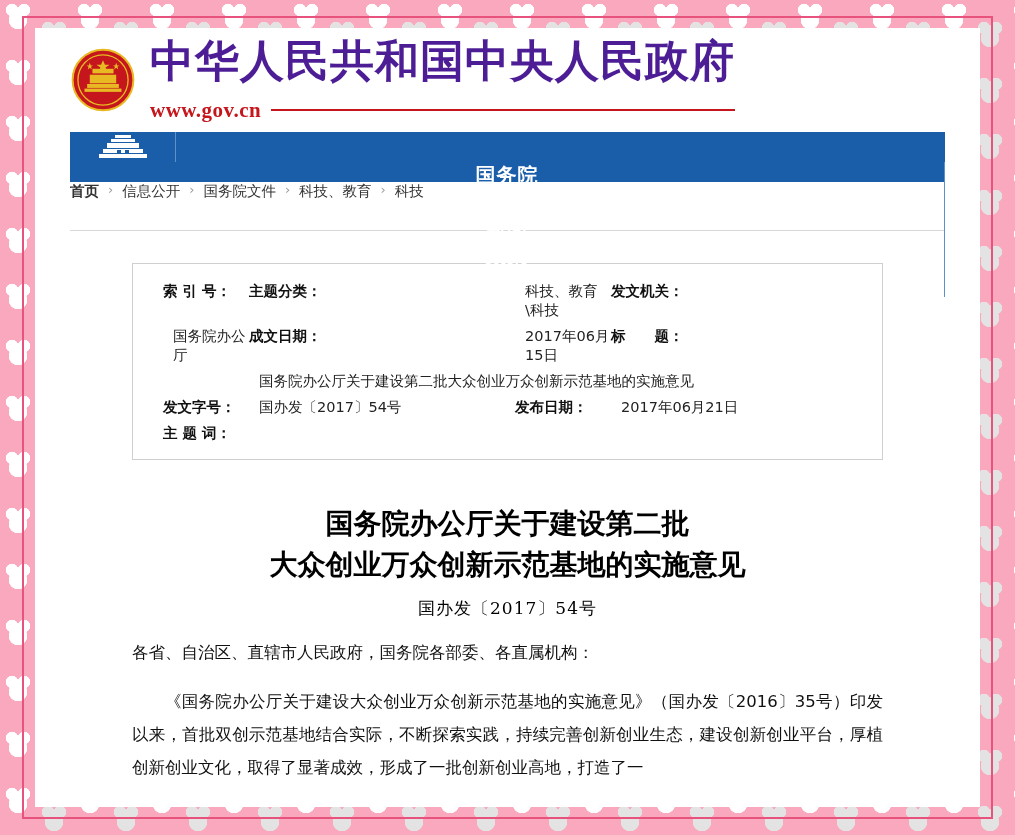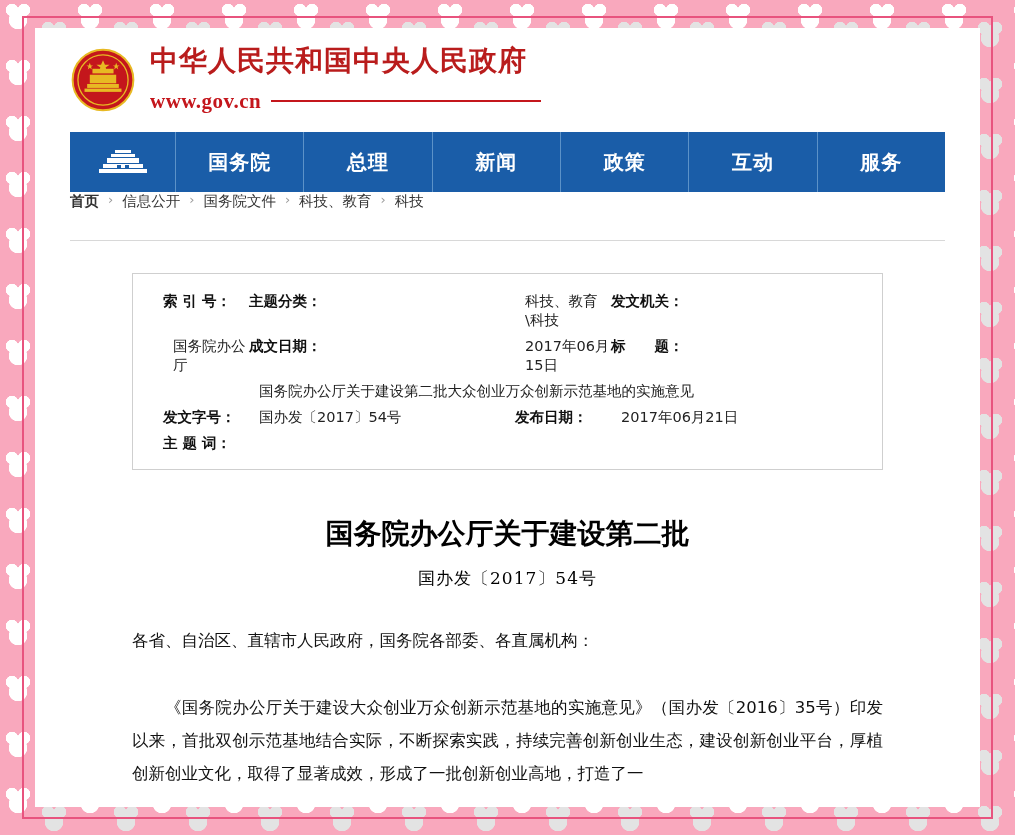--- a/index.html
+++ b/index.html
@@ -61,23 +61,23 @@
     flex: 0 0 auto;
     margin-right: 14px;
   }
   .brand-block {
     display: flex;
     flex-direction: column;
     justify-content: center;
   }
   .brand-title {
     font-family: "DejaVu Sans", sans-serif;
-    font-size: 28px;
-    font-weight: bold;
-    color: #b91c1c;
+    font-size: 44px;
+    font-weight: bold;
+    color: #4c1d95;
     letter-spacing: 1px;
     line-height: 1.1;
   }
   .brand-sub-wrap {
     display: flex;
     align-items: center;
     margin-top: 12px;
   }
   .brand-sub {
     font-family: "Liberation Serif", serif;
@@ -90,24 +90,25 @@
     flex: 1 1 auto;
     height: 2px;
     background: #c4161c;
     margin-left: 10px;
     min-width: 270px;
   }
 
   
   .nav {
     margin: 0 35px;
-    height: 60px;
+    height: 50px;
     background: #1a5da8;
     display: flex;
     align-items: stretch;
+    flex-direction: column;
   }
   .nav-home {
     width: 105px;
     display: flex;
     align-items: center;
     justify-content: center;
     border-right: 1px solid #5c92c8;
   }
   .nav-item {
     flex: 1 1 0;
@@ -196,21 +197,21 @@
     color: #000000;
     text-align: center;
     margin-top: 12px;
     letter-spacing: 1px;
   }
   .doc-para {
     font-family: "DejaVu Sans", sans-serif;
     font-size: 16.5px;
     color: #111111;
     line-height: 2.0;
-    margin-top: 34px;
+    margin-top: 16px;
     text-align: justify;
   }
   .doc-para.indent { text-indent: 2em; }
 </style>
 </head>
 <body>
 
 <div class="frame">
   <div class="frame-inner-line"></div>
 </div>
@@ -289,18 +290,19 @@
       <div class="meta-right-label">发布日期：</div>
       <div class="meta-value">2017年06月21日</div>
 
       <div class="meta-label">主 题 词：</div>
       <div class="meta-value meta-span"></div>
     </div>
   </div>
 
   <div class="doc">
     <div class="doc-title">国务院办公厅关于建设第二批</div>
+    <div class="doc-title">大众创业万众创新示范基地的实施意见</div>
     <div class="doc-number">国办发〔2017〕54号</div>
     <div class="doc-para">各省、自治区、直辖市人民政府，国务院各部委、各直属机构：</div>
     <div class="doc-para indent">《国务院办公厅关于建设大众创业万众创新示范基地的实施意见》（国办发〔2016〕35号）印发以来，首批双创示范基地结合实际，不断探索实践，持续完善创新创业生态，建设创新创业平台，厚植创新创业文化，取得了显著成效，形成了一批创新创业高地，打造了一</div>
   </div>
 
 </div>
 
 </body></html>

